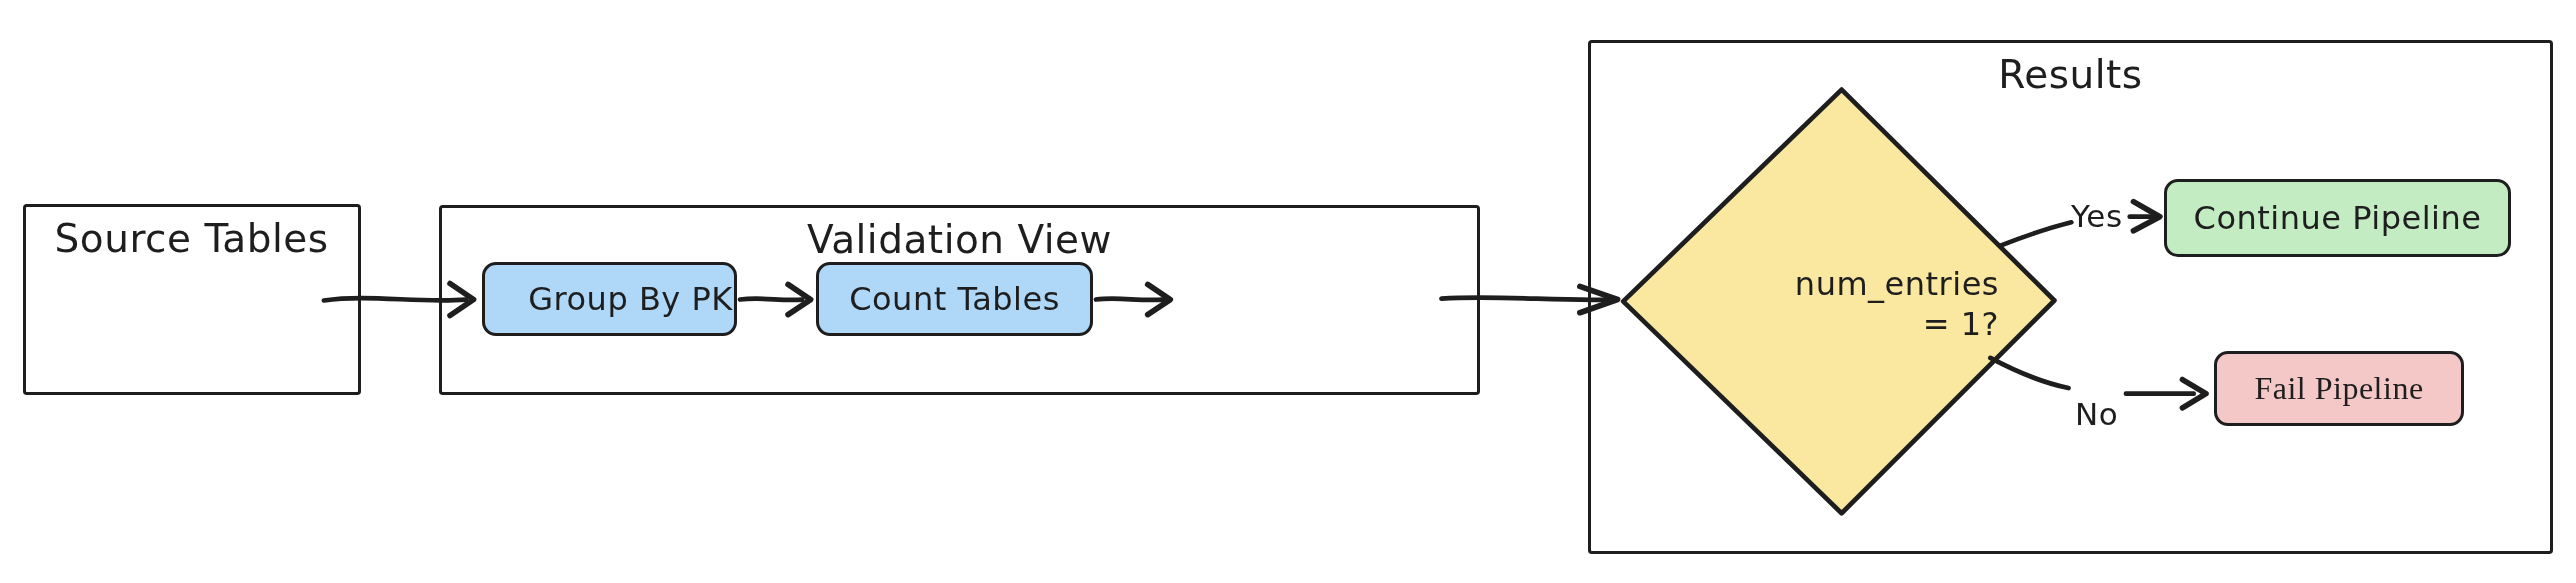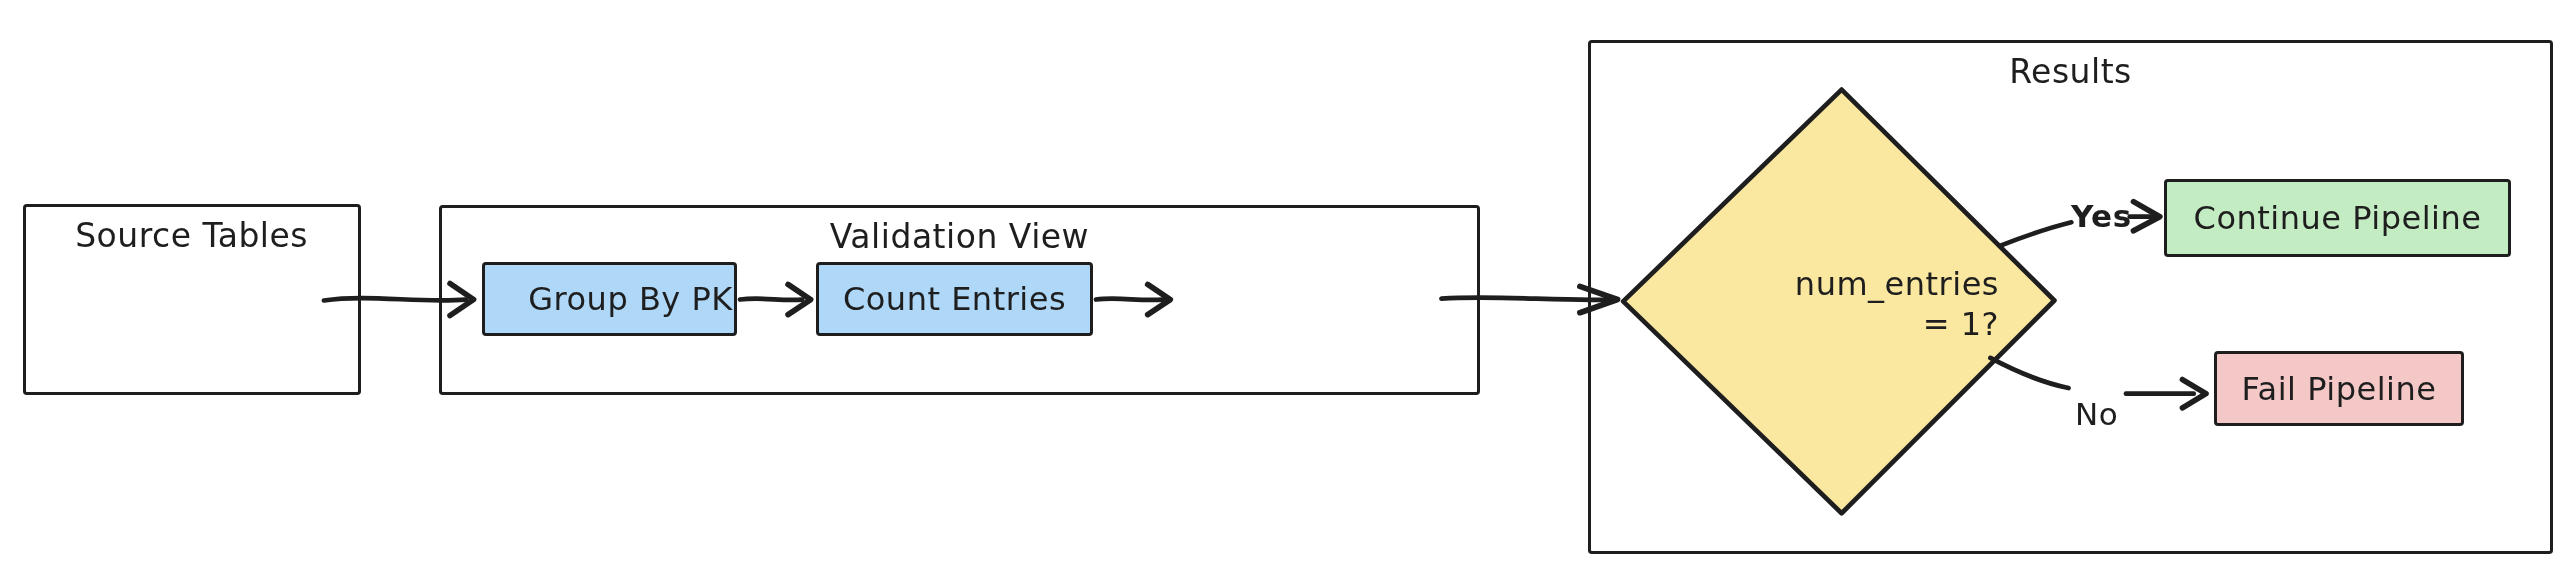--- a/index.html
+++ b/index.html
@@ -16,38 +16,38 @@
   .group {
     position: absolute;
     border: 3.8px solid var(--stroke);
     border-radius: 3.8px;
     background: transparent;
     z-index: 1;
   }
   .group-title {
     position: absolute; left: 0; right: 0; top: 9.4px;
     text-align: center;
-    font-size: 33px; font-weight: 500; letter-spacing: 0.5px;
+    font-size: 39px; font-weight: 500; letter-spacing: 0.5px;
     white-space: nowrap;
   }
 
   
   svg.wires { position: absolute; left: 0; top: 0; z-index: 2; }
   .wire {
     fill: none; stroke: var(--stroke); stroke-width: 5;
     stroke-linecap: round; stroke-linejoin: round;
   }
   .wire.head { stroke-width: 6; }
   .diamond-shape { stroke: var(--stroke); stroke-width: 5; stroke-linejoin: round; }
 
   
   .node {
     position: absolute;
     border: 3.8px solid var(--stroke);
-    border-radius: 4px;
+    border-radius: 14px;
     display: flex; align-items: center; justify-content: center;
     font-size: 32px; font-weight: 500; letter-spacing: 0.5px;
     white-space: nowrap;
     z-index: 3;
   }
 
   
   .txt {
     position: absolute; z-index: 3;
     font-size: 31px; font-weight: 500; letter-spacing: 0.5px;
@@ -100,34 +100,34 @@
     <path class="wire" d="M2258,418 L2330,418"></path>
     <path class="wire head" d="M2318,403 L2343,418 L2318,433"></path>
   </svg>
 
 
   <div class="node" style="left: 482px; top: 262px; width: 255px; height: 74px; background-color: rgb(174, 215, 248); padding-left: 42px;">
     <span>Group By PK</span>
   </div>
 
   <div class="node" style="left: 816px; top: 262px; width: 277px; height: 74px; background-color: rgb(174, 215, 248);">
-    <span>Count Entries</span>
+    <span>Count Tables</span>
   </div>
 
 
   <div class="node" style="left: 2164px; top: 179px; width: 347px; height: 78px; background-color: rgb(195, 236, 195);">
     <span>Continue Pipeline</span>
   </div>
 
-  <div class="node" style="left: 2214px; top: 351px; width: 250px; height: 75px; background-color: rgb(245, 200, 200);">
+  <div class="node" style="left: 2214px; top: 351px; width: 250px; height: 75px; background-color: rgb(245, 200, 200); font-family: Liberation Serif, serif;">
     <span>Fail Pipeline</span>
   </div>
 
   <div class="decision-text" style="left:1679px; top:264px;text-align:right;">
     <div>num_entries</div>
     <div>= 1?</div>
   </div>
 
-  <div class="txt" style="left:2071px; top:198px;font-weight:bold;">Yes</div>
+  <div class="txt" style="left:2071px; top:198px;">Yes</div>
   <div class="txt" style="left:2075px; top:396px;">No</div>
 
 </div>
 
 
 </body></html>

